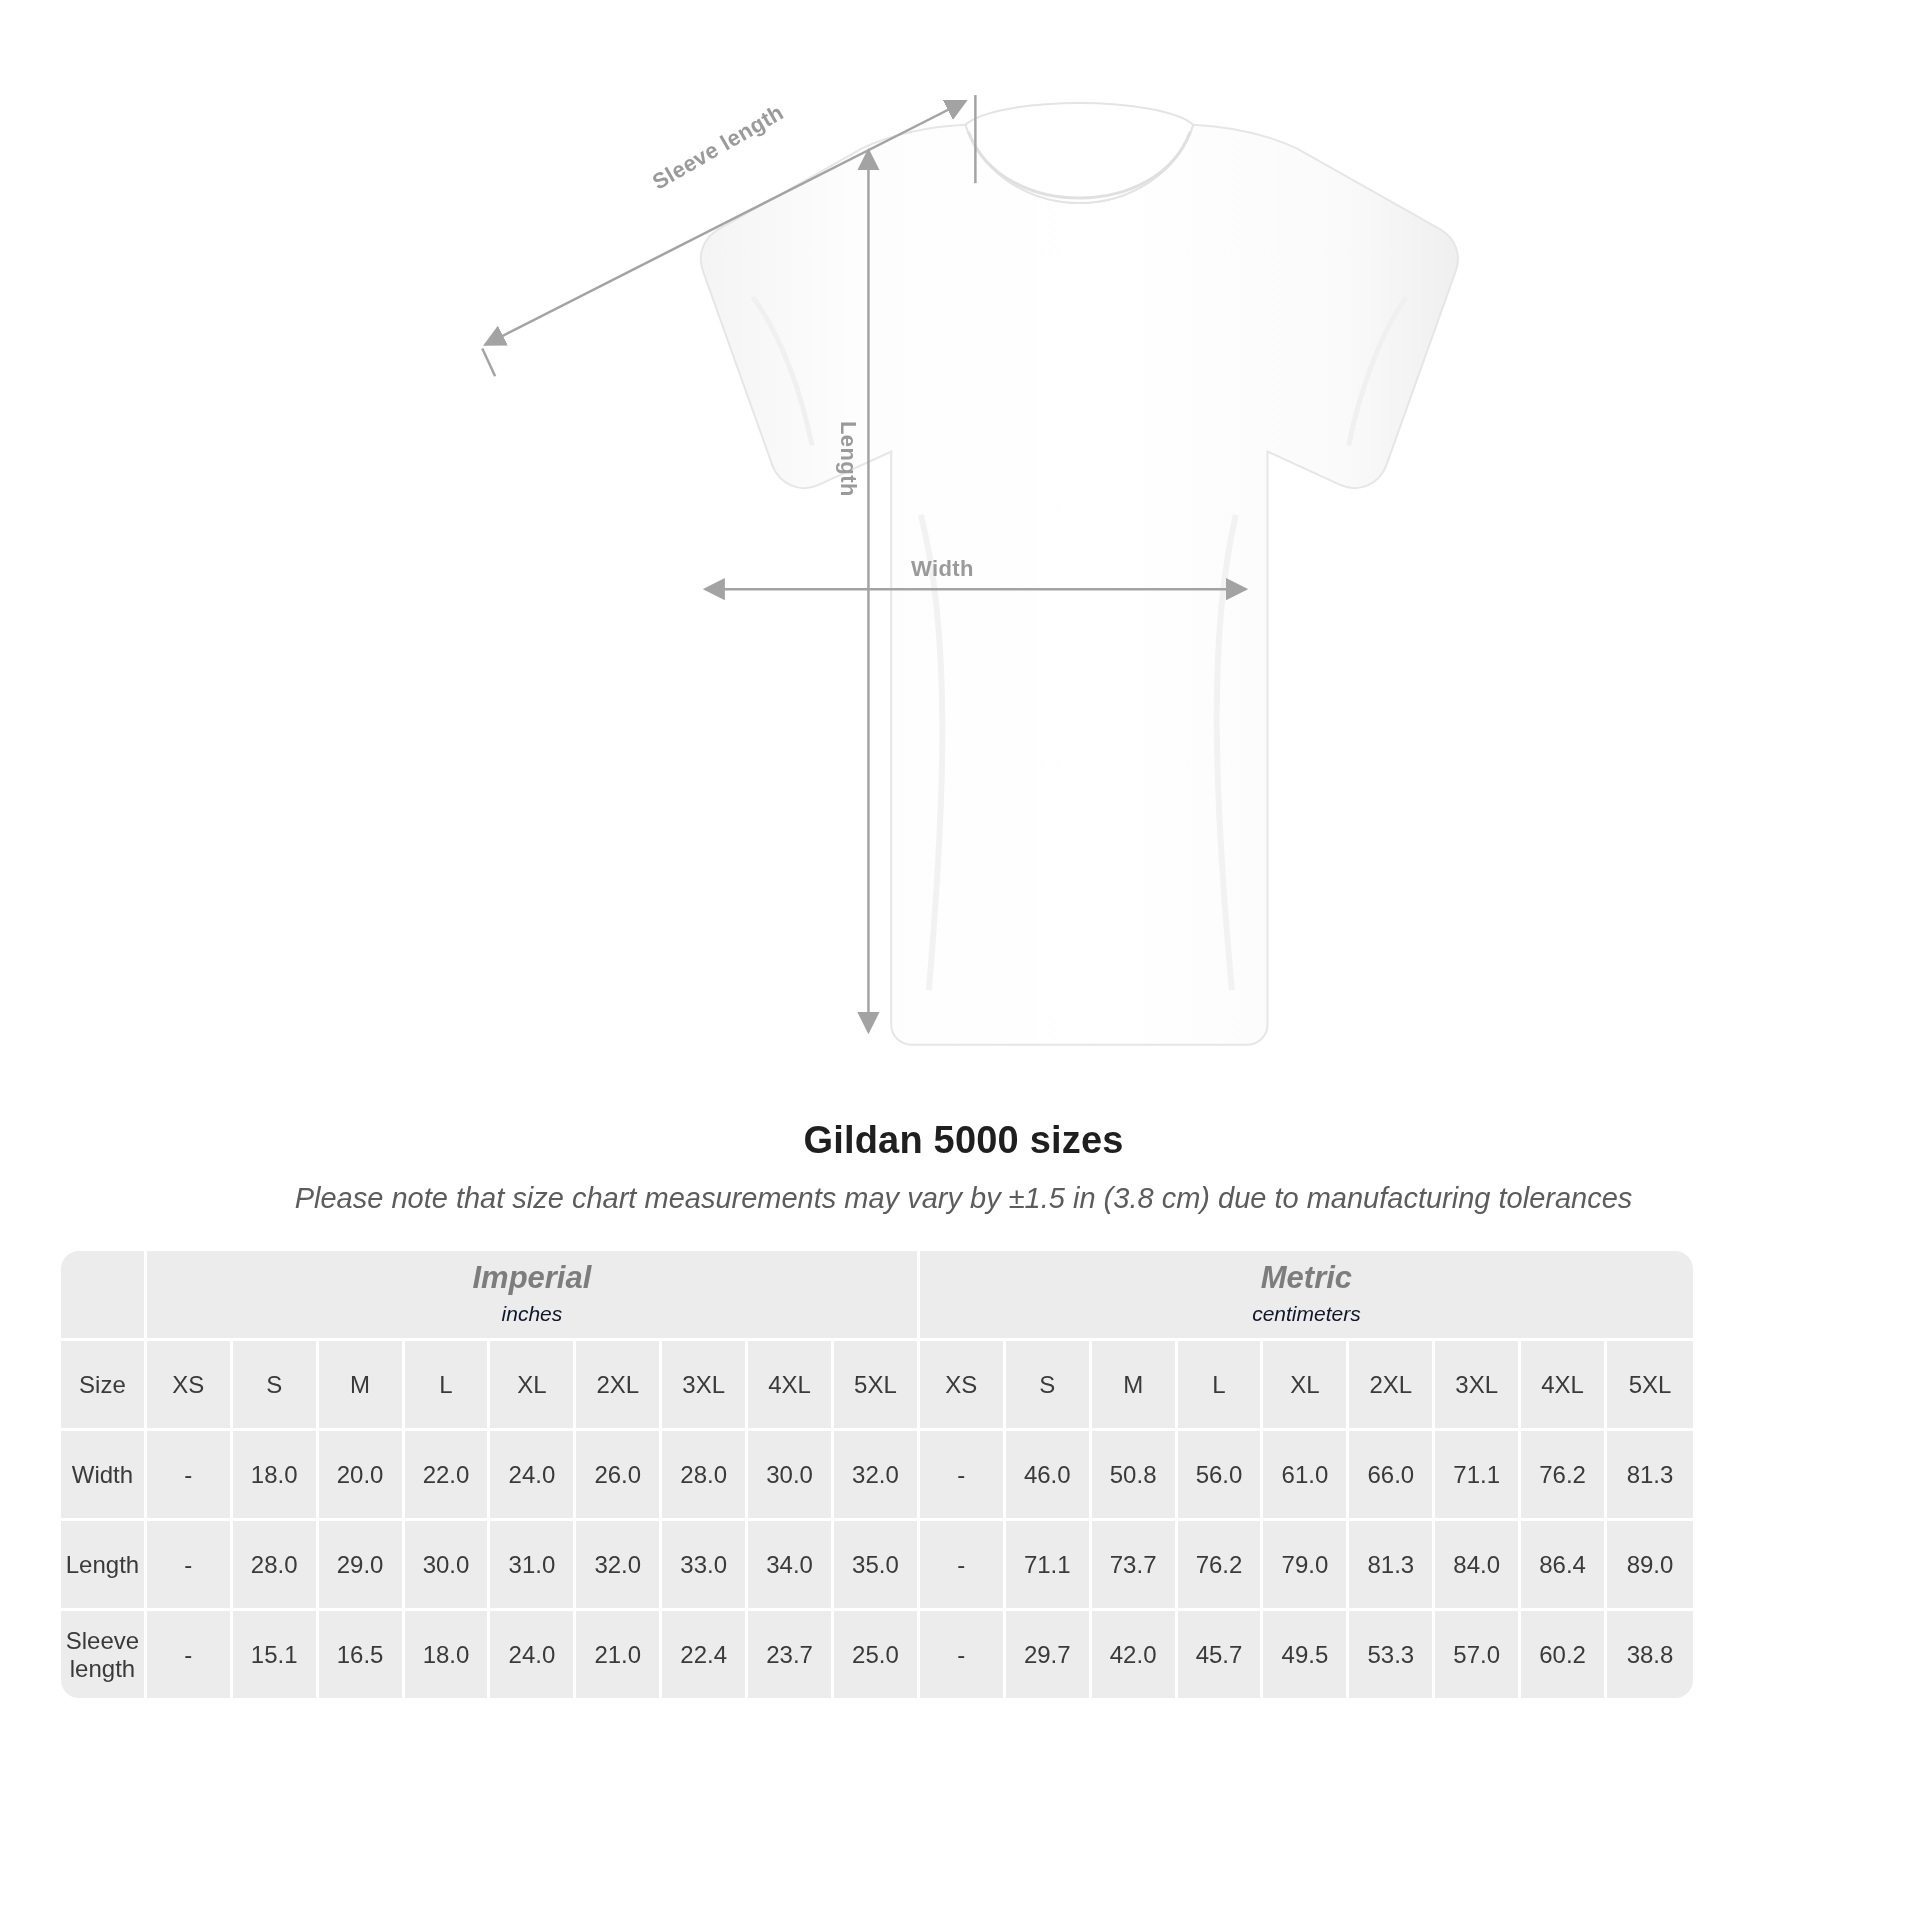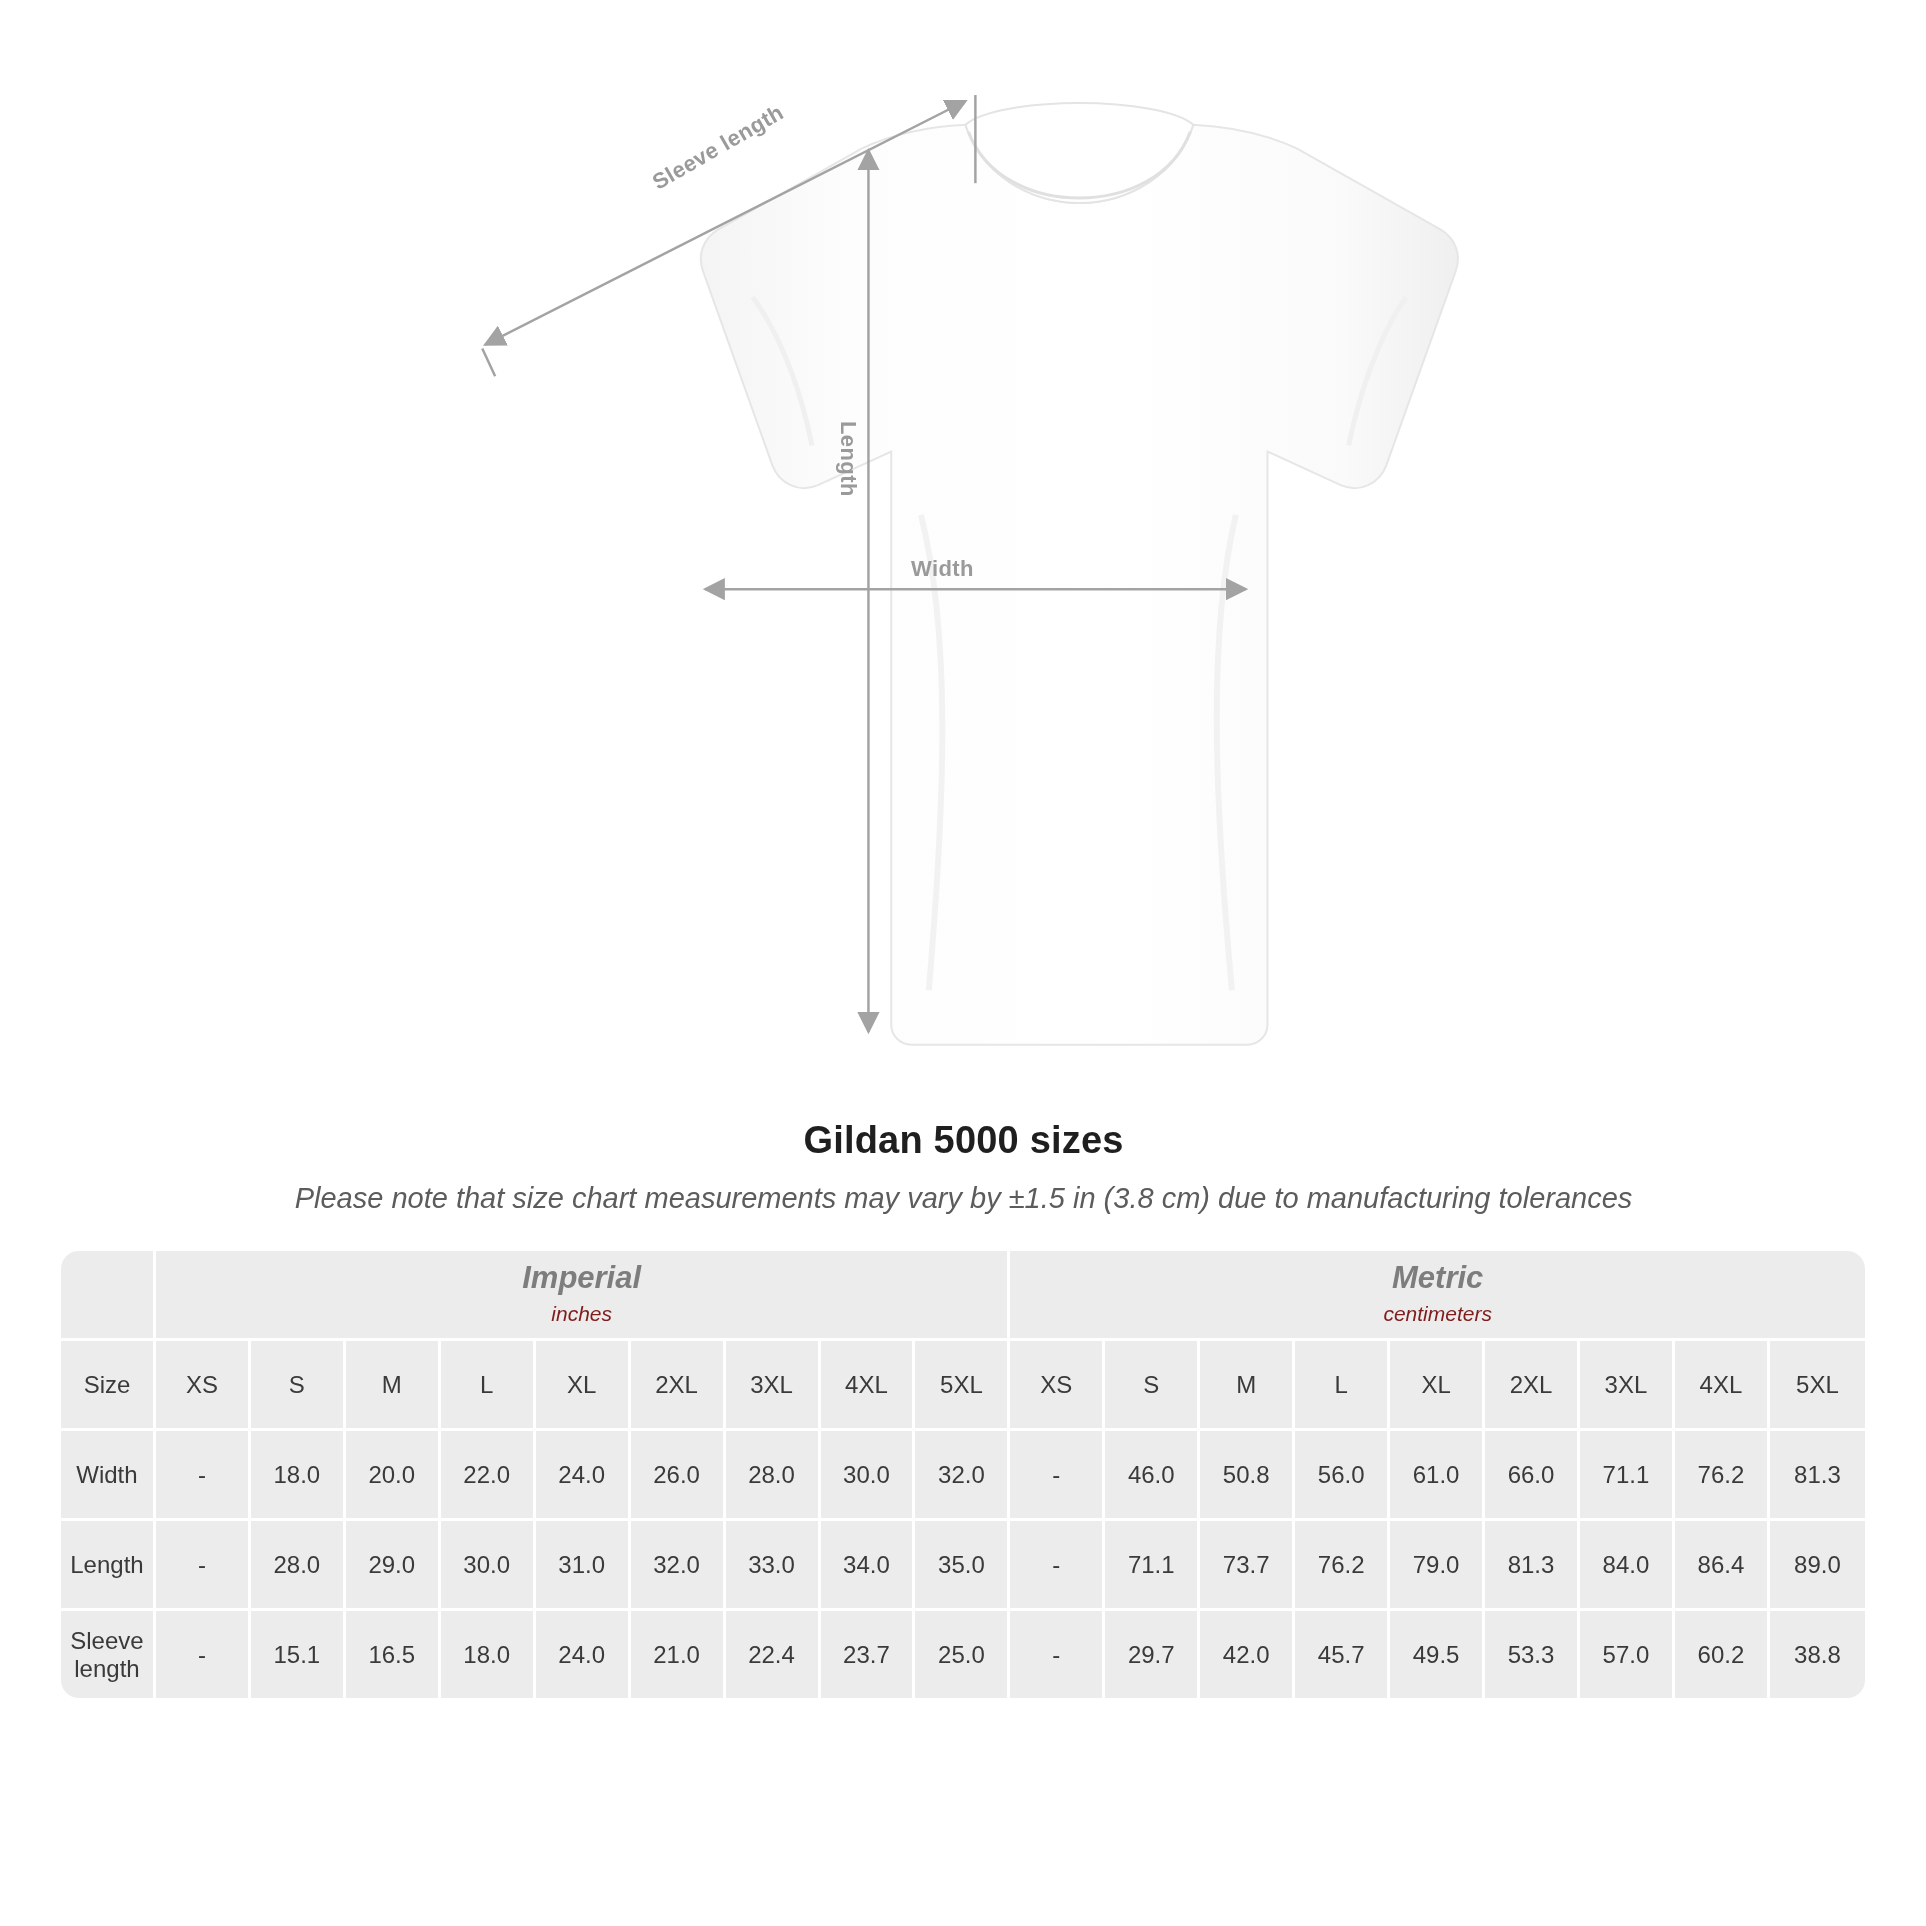--- a/index.html
+++ b/index.html
@@ -71,21 +71,21 @@
     font-style: italic;
     color: #5c5c5c;
     margin: 0;
   }
 
   
   .table-wrap {
     margin: 36px 61px 0 61px;
   }
   table.size-table {
-    width: 1804px;
+    width: 1632px;
     border-collapse: separate;
     border-spacing: 0;
     table-layout: fixed;
     font-size: 23px;
   }
   table.size-table td, table.size-table th {
     background: #ececec;
     border-right: 3px solid #ffffff;
     border-bottom: 3px solid #ffffff;
     text-align: center;
@@ -115,21 +115,21 @@
   .unit-system {
     font-size: 31px;
     font-weight: bold;
     font-style: italic;
     color: #7d7d7d;
     line-height: 1.25;
   }
   .unit-units {
     font-size: 21px;
     font-style: italic;
-    color: #7f1d1d;
+    color: #0f172a;
     line-height: 1.5;
   }
   .size-head-cell {
     font-weight: bold;
     color: #4a4a4a;
     font-size: 24px;
   }
   .row-label {
     font-weight: bold;
     color: #3a3a3a;

